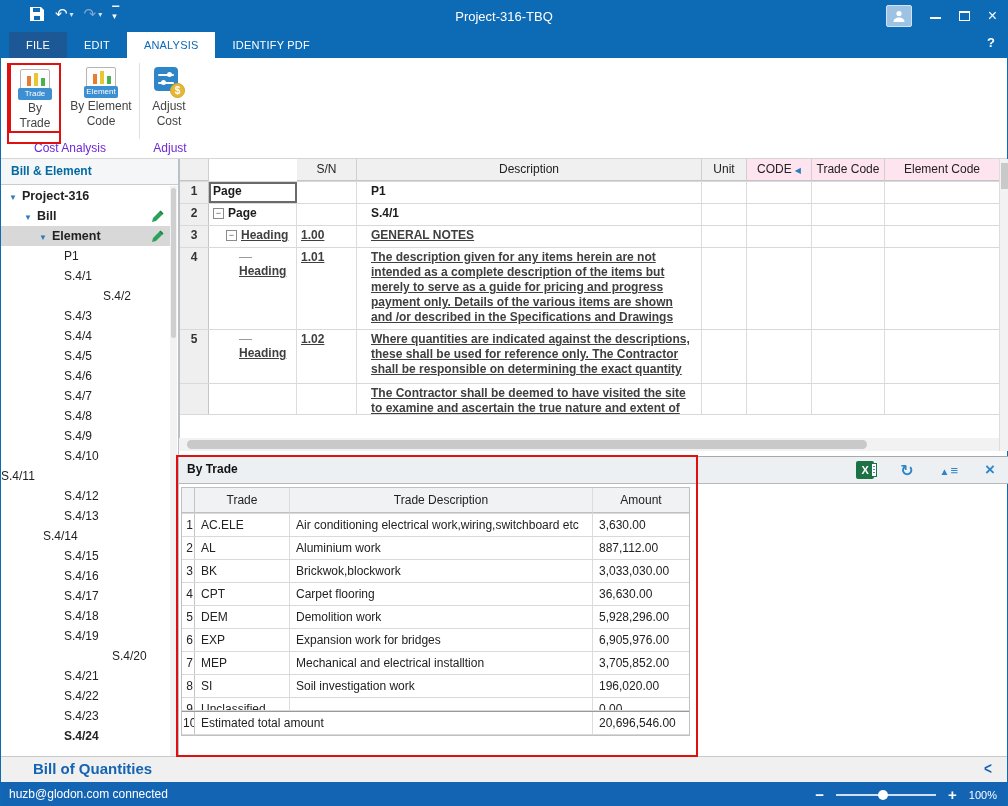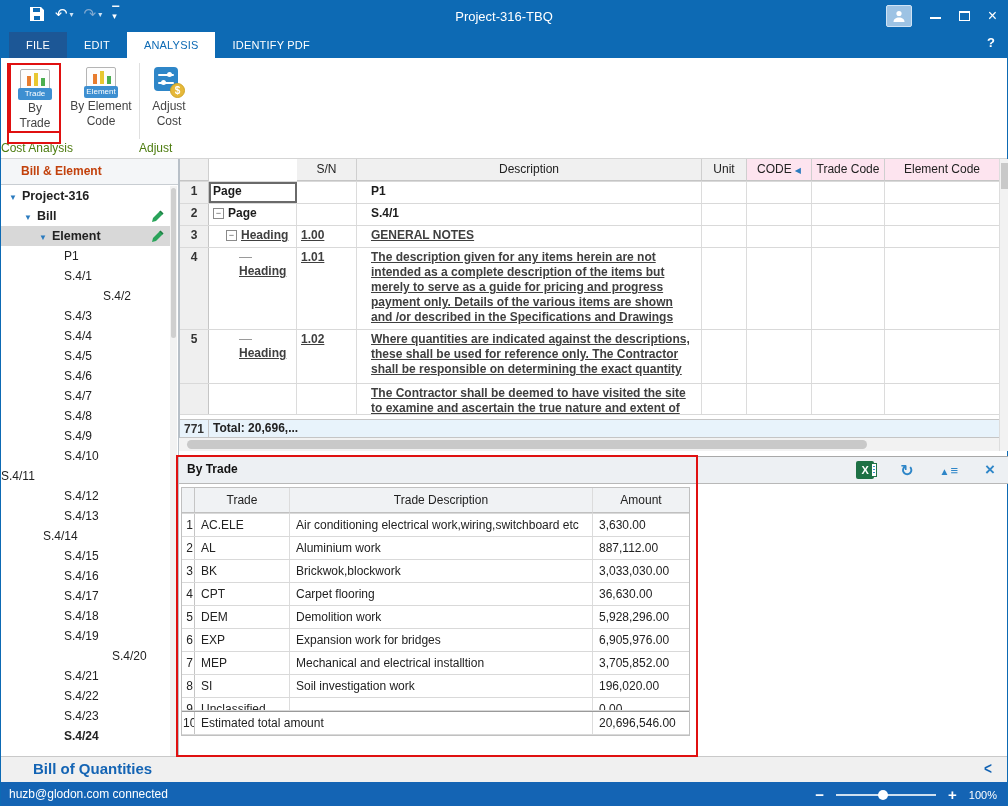--- a/index.html
+++ b/index.html
@@ -39,26 +39,26 @@
   .doc-icon .tag { position:absolute; left:-3px; right:-3px; bottom:-2px; height:12px; background:#3d8fd1; border-radius:2px; color:#fff; font-size:8px; line-height:12px; text-align:center; }
   .adj-icon { position:relative; width:30px; height:30px; margin:0 auto 2px auto; }
   .adj-icon .pad { position:absolute; left:0; top:0; width:24px; height:24px; background:#2e86c8; border-radius:4px; }
   .adj-icon .ln { position:absolute; height:2px; background:#fff; border-radius:1px; }
   .adj-icon .l1 { left:4px; top:7px; width:16px; }
   .adj-icon .l2 { left:4px; top:15px; width:16px; }
   .adj-icon .dot { position:absolute; width:5px; height:5px; background:#fff; border-radius:50%; }
   .adj-icon .d1 { left:13px; top:5px; }
   .adj-icon .d2 { left:7px; top:13px; }
   .adj-icon .coin { position:absolute; right:-1px; bottom:-1px; width:15px; height:15px; background:#e6b839; border:1px solid #d0a527; border-radius:50%; color:#fff; font-size:10px; font-weight:bold; line-height:14px; text-align:center; }
-  .rib-group-label { position:absolute; top:83px; text-align:left; color:#4d7c0f; font-size:12px; }
+  .rib-group-label { position:absolute; top:83px; text-align:center; color:#6d28d9; font-size:12px; }
   .rib-sep { position:absolute; top:5px; width:1px; height:76px; background:#e0e0e0; }
 
   
   #sidebar { position:absolute; left:0; top:158px; width:178px; height:597px; background:#fff; border-right:1px solid #b8c0c8; }
-  #sidebar-header { height:26px; line-height:25px; padding-left:20px; color:#c2410c; font-weight:bold; background:#f4f6f8; border-bottom:1px solid #c8cdd2; }
+  #sidebar-header { height:26px; line-height:25px; padding-left:10px; color:#0369a1; font-weight:bold; background:#f4f6f8; border-bottom:1px solid #c8cdd2; }
   #tree { position:absolute; top:27px; left:0; right:8px; bottom:0; overflow:hidden; }
   .tree-item { position:relative; height:20px; line-height:20px; white-space:nowrap; cursor:default; }
   .tree-item .arrow { color:#2b7bbf; font-size:8px; margin-right:5px; }
   .tree-item.selected { background:#d8d8d8; }
   .tree-item.bold { font-weight:bold; font-size:12.5px; }
   .tree-item .pencil { position:absolute; right:6px; top:3px; }
   #side-scroll { position:absolute; right:1px; top:27px; width:7px; bottom:0; background:#f2f2f2; }
   #side-thumb { position:absolute; left:1px; top:2px; width:5px; height:150px; background:#cfcfcf; border-radius:3px; }
 
   
@@ -313,24 +313,20 @@
           <div class="mt-cell c-num"></div>
           <div class="mt-cell c-type" style="padding-left: 4px;"></div>
           <div class="mt-cell c-sn"></div>
           <div class="mt-cell c-desc"><span class="link-txt">The Contractor shall be deemed to have visited the site to examine and ascertain the true nature and extent of</span></div>
           <div class="mt-cell c-unit"></div>
           <div class="mt-cell c-code"></div>
           <div class="mt-cell c-trade"></div>
           <div class="mt-cell c-elem"></div>
         </div>
       </div>
-    <div id="mt-total">
-      <div class="mt-cell c-num">771</div>
-      <div class="t-label">Total: 20,696,...</div>
-    </div>
   </div>
   <div id="mt-hscroll">
       <div id="mt-hthumb"></div>
     </div>
   <div id="mt-vscroll">
       <div id="mt-vthumb"></div>
     </div>
 
   <div id="bt-header">
     <span id="bt-title">By Trade</span>

